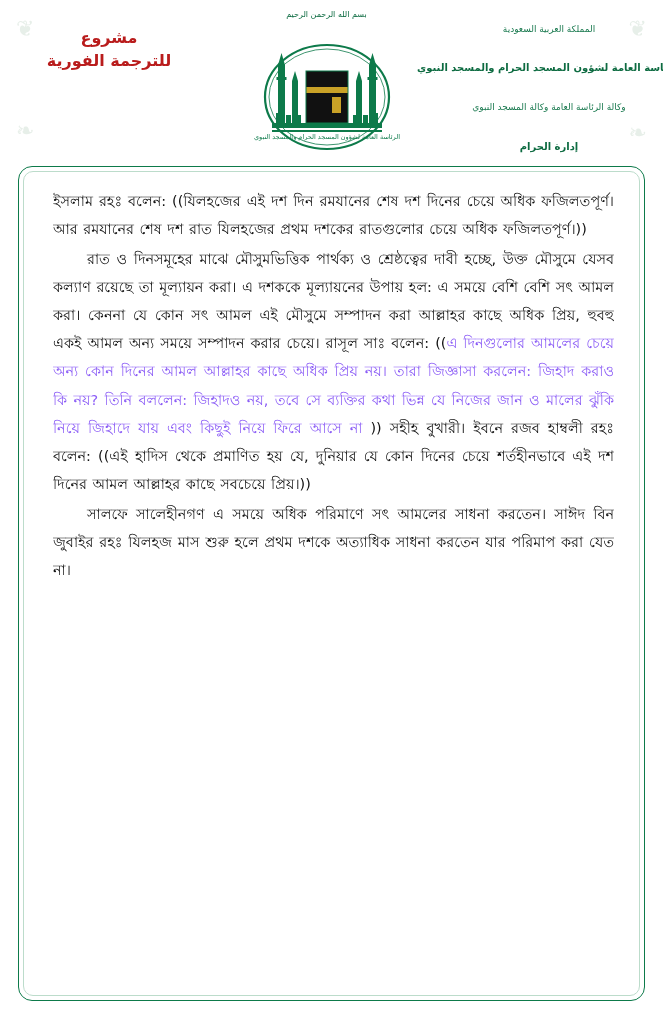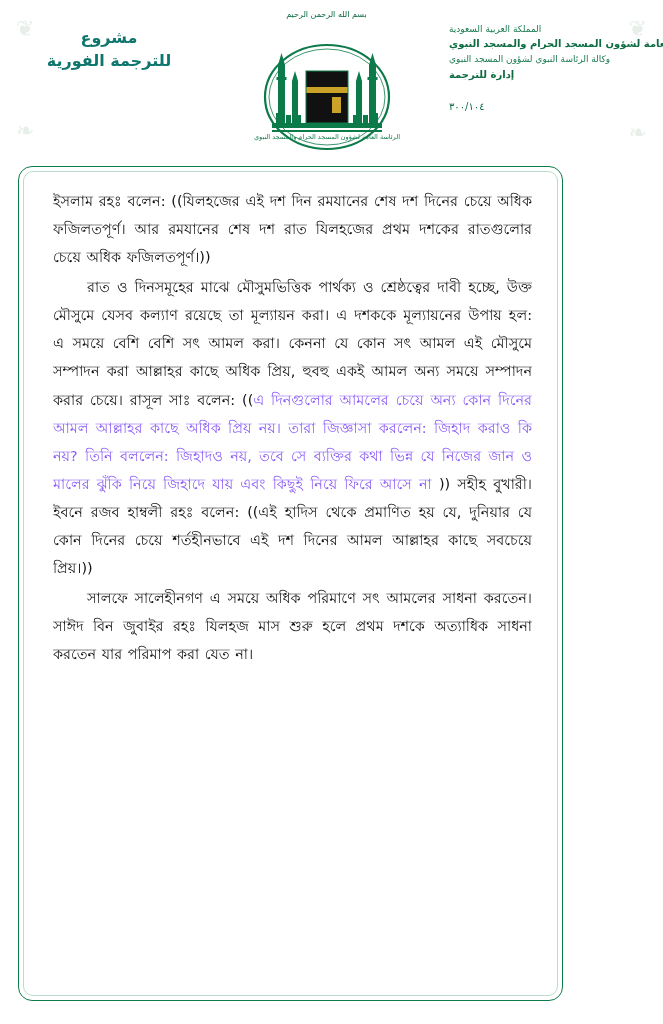--- a/index.html
+++ b/index.html
@@ -34,31 +34,32 @@
     justify-content: flex-start;
   }
 
   .header-left {
     width: 190px;
     padding-top: 18px;
   }
   .header-right {
     width: 200px;
     padding-top: 14px;
-    align-items: flex-start;
+    align-items: center;
+    gap: 24px;
   }
   .header-center {
     width: 190px;
     padding-top: 2px;
   }
 
   
   .calli {
     font-family: "DejaVu Sans", sans-serif;
-    color: #0f766e;
+    color: #b91c1c;
     direction: rtl;
     text-align: left;
     line-height: 1.45;
     letter-spacing: 0.5px;
   }
   .calli-big {
     font-size: 21px;
     font-weight: 700;
   }
   .calli-mid {
@@ -121,21 +122,21 @@
     direction: rtl;
     margin-bottom: 16px;
   }
   .logo-svg { display: block; margin: 0 auto; }
 
   
   .content-frame {
     position: absolute;
     left: 18px;
     top: 166px;
-    width: 545px;
+    width: 627px;
     height: 835px;
     border: 1.5px solid #0d7a4a;
     border-radius: 14px;
     box-sizing: border-box;
     background: #ffffff;
   }
   .content-frame::after {
     content: "";
     position: absolute;
     left: 4px; top: 4px; right: 4px; bottom: 4px;
@@ -227,22 +228,22 @@
         </g>
 
         <text x="75" y="104" font-family="DejaVu Sans" font-size="6.5" fill="#0d7a4a" text-anchor="middle">الرئاسة العامة لشؤون المسجد الحرام والمسجد النبوي</text>
       </svg>
     </div>
   </div>
 
   <div class="header-block header-right">
     <div class="calli calli-row thin">المملكة العربية السعودية</div>
     <div class="calli calli-row">الرئاسة العامة لشؤون المسجد الحرام والمسجد النبوي</div>
-    <div class="calli calli-row thin">وكالة الرئاسة النبوي لشؤون المسجد النبوي</div>
-    <div class="calli calli-row">إدارة للترجمة</div>
+    <div class="calli calli-row thin">وكالة الرئاسة العامة وكالة المسجد النبوي</div>
+    <div class="calli calli-row">إدارة الحرام</div>
     <div class="ref-number">٣٠٠/١٠٤</div>
   </div>
 </div>
 
 <div class="content-frame">
   <div class="content-inner" id="body-text">
       <p class="bn no-indent"><span>ইসলাম রহঃ বলেন: ((যিলহজের এই দশ দিন রমযানের শেষ দশ দিনের চেয়ে অধিক ফজিলতপূর্ণ। আর রমযানের শেষ দশ রাত যিলহজের প্রথম দশকের রাতগুলোর চেয়ে অধিক ফজিলতপূর্ণ।))</span></p>
       <p class="bn"><span>রাত ও দিনসমূহের মাঝে মৌসুমভিত্তিক পার্থক্য ও শ্রেষ্ঠত্বের দাবী হচ্ছে, উক্ত মৌসুমে যেসব কল্যাণ রয়েছে তা মূল্যায়ন করা। এ দশককে মূল্যায়নের উপায় হল: এ সময়ে বেশি বেশি সৎ আমল করা। কেননা যে কোন সৎ আমল এই মৌসুমে সম্পাদন করা আল্লাহর কাছে অধিক প্রিয়, হুবহু একই আমল অন্য সময়ে সম্পাদন করার চেয়ে। রাসূল সাঃ বলেন: ((</span><span class="green">এ দিনগুলোর আমলের চেয়ে অন্য কোন দিনের আমল আল্লাহর কাছে অধিক প্রিয় নয়। তারা জিজ্ঞাসা করলেন: জিহাদ করাও কি নয়? তিনি বললেন: জিহাদও নয়, তবে সে ব্যক্তির কথা ভিন্ন যে নিজের জান ও মালের ঝুঁকি নিয়ে জিহাদে যায় এবং কিছুই নিয়ে ফিরে আসে না</span><span> )) সহীহ বুখারী। ইবনে রজব হাম্বলী রহঃ বলেন: ((এই হাদিস থেকে প্রমাণিত হয় যে, দুনিয়ার যে কোন দিনের চেয়ে শর্তহীনভাবে এই দশ দিনের আমল আল্লাহর কাছে সবচেয়ে প্রিয়।))</span></p>
       <p class="bn"><span>সালফে সালেহীনগণ এ সময়ে অধিক পরিমাণে সৎ আমলের সাধনা করতেন। সাঈদ বিন জুবাইর রহঃ যিলহজ মাস শুরু হলে প্রথম দশকে অত্যাধিক সাধনা করতেন যার পরিমাপ করা যেত না।</span></p>
       <div class="tail-space"></div>

